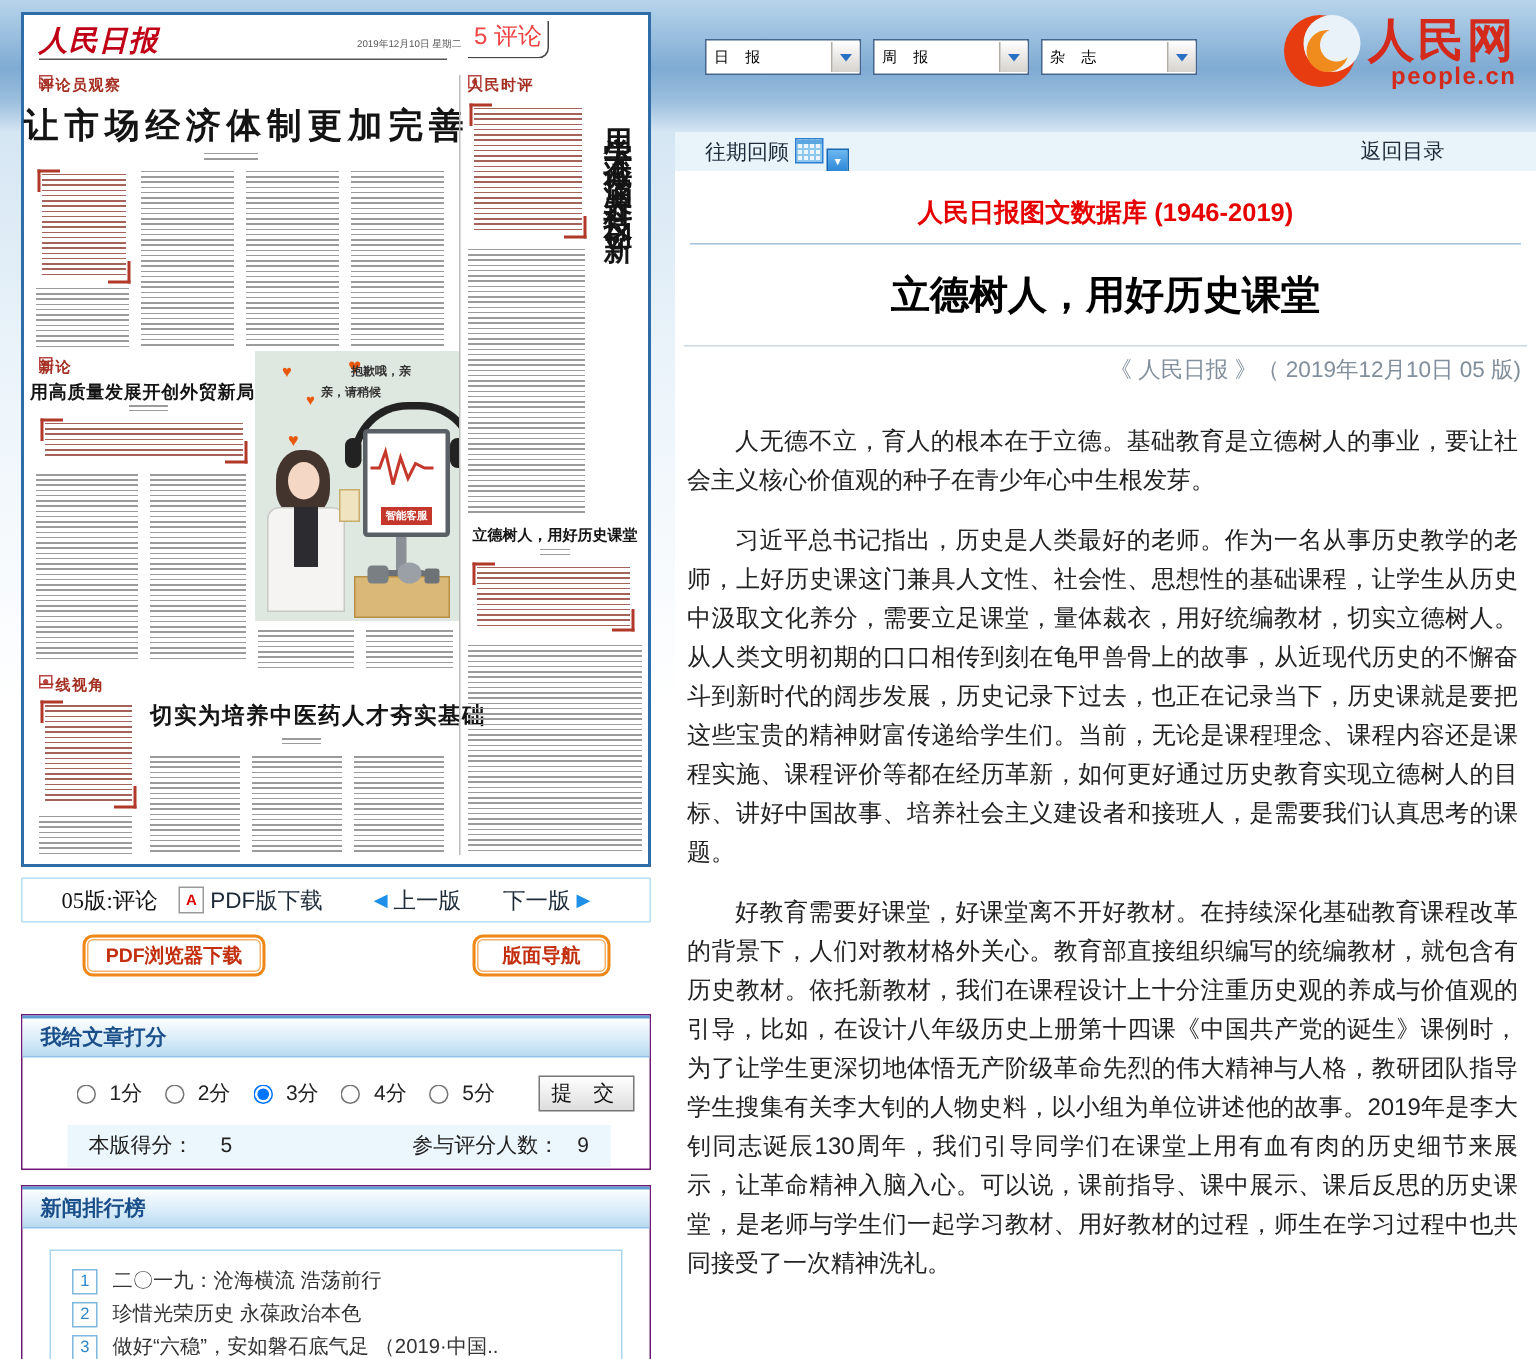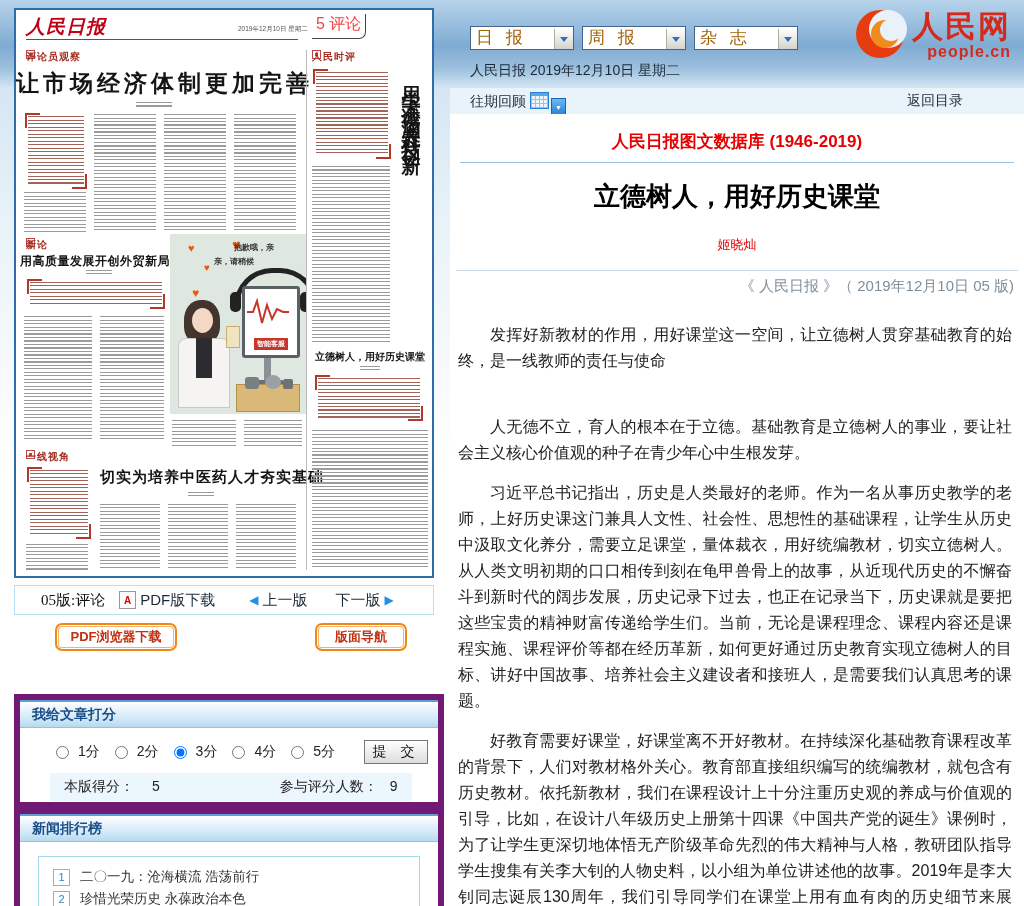--- a/index.html
+++ b/index.html
@@ -10,21 +10,21 @@
   
   .top-band{left:0;top:0;width:1024px;height:88px;
     background:linear-gradient(180deg,#b7d4eb 0%,#7fabd3 52%,#9dc0de 78%,#d5e6f3 100%);}
   .left-bg{left:0;top:88px;width:450px;height:480px;
     background:linear-gradient(180deg,#d5e6f3 0%,#eaf3fa 30%,#ffffff 80%);}
   .archive-strip{left:450px;top:88px;width:574px;height:26px;background:#e9f3fa;
     border-bottom:1px solid #b9d7ec;}
 
   
   .combo{height:22px;width:102px;background:#fff;border:1px solid #46648c;
-    display:flex;align-items:flex-end;font-size:17px;color:#a16207;}
+    display:flex;align-items:center;font-size:10px;color:#000000;}
   .combo .txt{flex:1;padding-left:5px;letter-spacing:4px;}
   .combo .btn{width:18px;height:20px;border-left:1px solid #b0aca4;
     background:linear-gradient(#fefefe,#d6d3ce);display:flex;align-items:center;justify-content:center;}
   .combo .btn i{width:0;height:0;border-left:4px solid transparent;border-right:4px solid transparent;
     border-top:5px solid #2b6fc4;}
   .hdr-date{font-size:14px;color:#1c2a38;}
   .logo-swirl{display:inline-block;vertical-align:middle;}
   .logo-cn{font-size:31px;font-weight:bold;color:#d42a1c;font-family:"DejaVu Serif",serif;letter-spacing:2px;}
   .logo-en{font-size:16px;font-weight:bold;color:#d42a1c;text-align:right;margin-top:-5px;letter-spacing:1px;}
   .cal{display:inline-block;width:17px;height:15px;border:1px solid #2a7fd4;vertical-align:-3px;
@@ -89,21 +89,21 @@
     display:flex;align-items:center;font-size:15px;color:#111;}
   .pdficon{width:15px;height:16px;background:#fff;border:1px solid #999;display:inline-flex;
     align-items:center;justify-content:center;font-size:10px;font-weight:bold;color:#d00;margin:0 4px 0 14px;}
   .arrow{color:#1e90e8;font-size:12px;}
   .obtn{height:24px;background:#fff;border:2px solid #ef8816;border-radius:7px;
     box-shadow:inset 0 0 0 1px #fff,inset 0 0 0 2px #f5b06a;
     font-size:13px;font-weight:bold;color:#c33010;display:flex;align-items:center;justify-content:center;
     cursor:pointer;}
 
   
-  .panel{background:#fff;border:6px solid #701a75;margin-top:18px;}
+  .panel{background:#fff;border:1px solid #701a75;}
   .panel-h{height:25px;line-height:25px;background:linear-gradient(#fdfeff,#cfe7f7 70%,#b7d9ef);
     border-bottom:1px solid #8fc3e8;font-size:14px;font-weight:bold;color:#1a4f8a;padding-left:12px;
     border-top:2px solid #5d9fd4;}
   .rate-row{display:flex;align-items:center;gap:15px;margin:12px 0 0 36px;font-size:14px;color:#222;}
   .rate-opt{display:flex;align-items:center;gap:9px;}
   .rate-opt input{margin:0;width:13px;height:13px;}
   .submit-btn{margin-left:14px;width:64px;height:24px;border:1px solid #777;
     background:linear-gradient(#fff,#ddd);font-size:14px;color:#111;letter-spacing:5px;cursor:pointer;
     font-family:inherit;}
   .score-row{margin:9px 26px 0 30px;background:#ecf6fd;padding:5px 0 5px 14px;font-size:14px;color:#222;
@@ -145,21 +145,20 @@
     <span class="btn">
         <i></i>
       </span>
   </div>
   <div class="abs combo" style="left:694px;top:26px;">
     <span class="txt">杂 志</span>
     <span class="btn">
         <i></i>
       </span>
   </div>
-  <div class="abs hdr-date" style="left:470px;top:62px;">人民日报 2019年12月10日 星期二</div>
 
   <div class="abs" style="left:852px;top:6px;display:flex;align-items:center;">
     <svg class="logo-swirl" width="56" height="52" viewBox="0 0 52 52">
       <circle cx="26" cy="26" r="24" fill="#e63c0f"></circle>
       <circle cx="34" cy="21" r="19" fill="#eaf2f9"></circle>
       <circle cx="31" cy="26" r="14" fill="#f08c1e"></circle>
       <circle cx="37" cy="22" r="11" fill="#eaf2f9"></circle>
     </svg>
     <div style="margin-left:4px;">
       <div class="logo-cn">人民网</div>
@@ -322,23 +321,21 @@
         <span class="rank-no">3</span>
         <span>做好“六稳”，安如磐石底气足 （2019·中国..</span>
         </div>
 
     </div>
   </div>
 
   <div class="abs article">
     <div class="db-title">人民日报图文数据库 (1946-2019)</div>
     <h1 class="a-title" style="margin:16px 0 0 0;">立德树人，用好历史课堂</h1>
-    <div class="a-author">姬晓灿</div>
     <div class="a-srcline">《 人民日报 》（ 2019年12月10日   05 版)</div>
     <div class="a-body">
-      <p class="intro">发挥好新教材的作用，用好课堂这一空间，让立德树人贯穿基础教育的始终，是一线教师的责任与使命</p>
       <p>人无德不立，育人的根本在于立德。基础教育是立德树人的事业，要让社会主义核心价值观的种子在青少年心中生根发芽。</p>
       <p>习近平总书记指出，历史是人类最好的老师。作为一名从事历史教学的老师，上好历史课这门兼具人文性、社会性、思想性的基础课程，让学生从历史中汲取文化养分，需要立足课堂，量体裁衣，用好统编教材，切实立德树人。从人类文明初期的口口相传到刻在龟甲兽骨上的故事，从近现代历史的不懈奋斗到新时代的阔步发展，历史记录下过去，也正在记录当下，历史课就是要把这些宝贵的精神财富传递给学生们。当前，无论是课程理念、课程内容还是课程实施、课程评价等都在经历革新，如何更好通过历史教育实现立德树人的目标、讲好中国故事、培养社会主义建设者和接班人，是需要我们认真思考的课题。</p>
       <p>好教育需要好课堂，好课堂离不开好教材。在持续深化基础教育课程改革的背景下，人们对教材格外关心。教育部直接组织编写的统编教材，就包含有历史教材。依托新教材，我们在课程设计上十分注重历史观的养成与价值观的引导，比如，在设计八年级历史上册第十四课《中国共产党的诞生》课例时，为了让学生更深切地体悟无产阶级革命先烈的伟大精神与人格，教研团队指导学生搜集有关李大钊的人物史料，以小组为单位讲述他的故事。2019年是李大钊同志诞辰130周年，我们引导同学们在课堂上用有血有肉的历史细节来展示，让革命精神入脑入心。可以说，课前指导、课中展示、课后反思的历史课堂，是老师与学生们一起学习教材、用好教材的过程，师生在学习过程中也共同接受了一次精神洗礼。</p>
     </div>
   </div>
 
 </div>
 
 </body></html>

